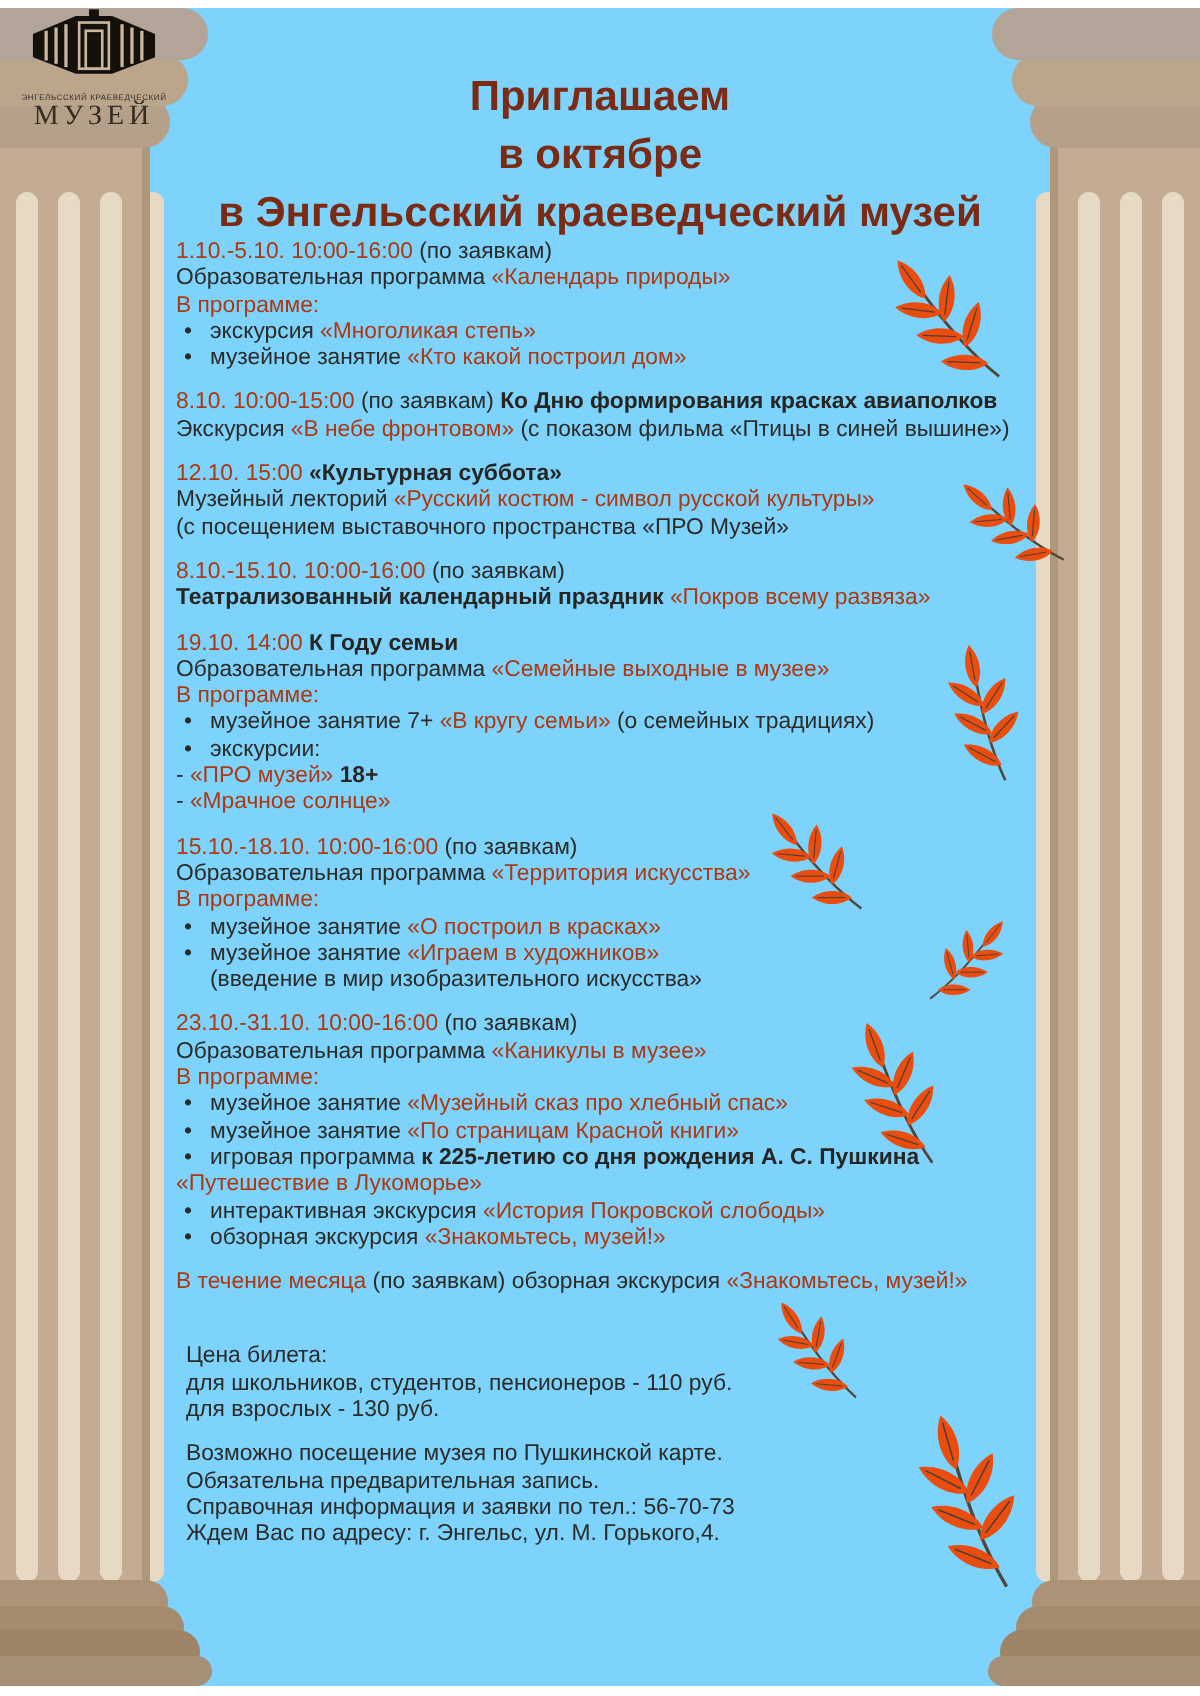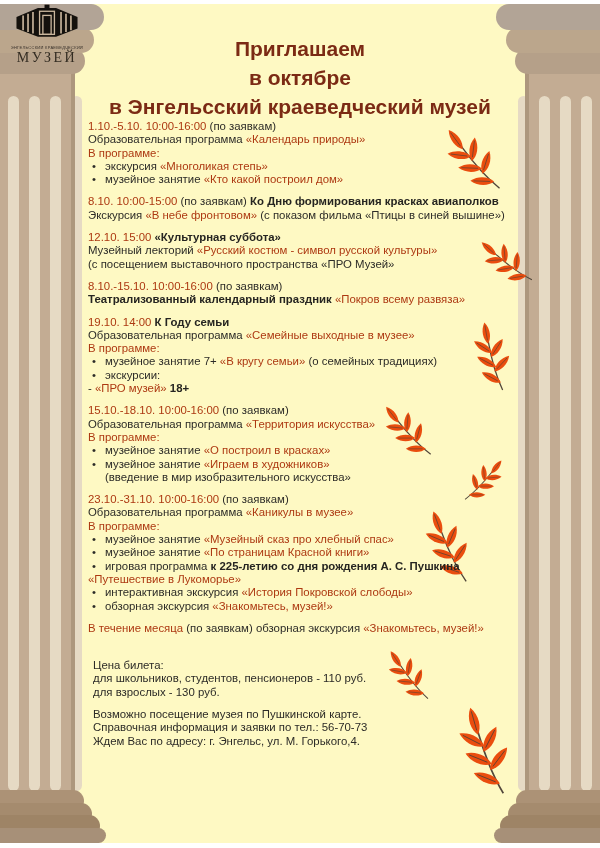--- a/index.html
+++ b/index.html
@@ -1,18 +1,18 @@
 <!DOCTYPE html>
 <html lang="ru"><head>
 <meta charset="utf-8">
 <style>
   html,body{margin:0;padding:0;background:#ffffff;}
   .poster{position:relative;width:600px;height:848px;background:#ffffff;overflow:hidden;
           font-family:"Liberation Sans","DejaVu Sans",sans-serif;}
-  .canvas{position:absolute;left:0;top:4px;width:600px;height:839px;background:#fef9c3;}
+  .canvas{position:absolute;left:0;top:4px;width:600px;height:839px;background:#7dd3fc;}
 
   
   .column{position:absolute;top:0;bottom:0;width:110px;}
   .column.left{left:0;}
   .column.right{right:0;}
   .shaft{position:absolute;top:0;bottom:0;width:75px;background:#c3ac93;}
   .column.left .shaft{left:0;}
   .column.right .shaft{right:0;}
   .flute{position:absolute;top:92px;bottom:52px;width:11px;background:#e6dac4;border-radius:6px;}
   .shaft-edge{position:absolute;top:0;bottom:0;width:4px;background:#ad977d;}
@@ -161,20 +161,21 @@
             <div class="line"><span class="rb">8.10.-15.10.  10:00-16:00 </span><span class="n">(по заявкам)</span></div>
             <div class="line"><span class="b">Театрализованный календарный праздник </span><span class="rb">«Покров всему развяза»</span></div>
           </div>
           <div class="event-block">
             <div class="line"><span class="rb">19.10. 14:00 </span><span class="b">К Году семьи</span></div>
             <div class="line"><span class="n">Образовательная программа </span><span class="rb">«Семейные выходные в музее»</span></div>
             <div class="line"><span class="rb">В программе:</span></div>
             <div class="line bulleted"><span class="bullet">•</span><span class="n">музейное занятие 7+ </span><span class="rb">«В кругу семьи»</span><span class="n"> (о семейных традициях)</span></div>
             <div class="line bulleted"><span class="bullet">•</span><span class="n">экскурсии:</span></div>
             <div class="line"><span class="n">- </span><span class="rb">«ПРО музей»</span><span class="b"> 18+</span></div>
+            <div class="line"><span class="n">- </span><span class="rb">«Мрачное солнце»</span></div>
           </div>
           <div class="event-block">
             <div class="line"><span class="rb">15.10.-18.10.  10:00-16:00 </span><span class="n">(по заявкам)</span></div>
             <div class="line"><span class="n">Образовательная программа </span><span class="rb">«Территория искусства»</span></div>
             <div class="line"><span class="rb">В программе:</span></div>
             <div class="line bulleted"><span class="bullet">•</span><span class="n">музейное занятие </span><span class="rb">«О построил в красках»</span></div>
             <div class="line bulleted"><span class="bullet">•</span><span class="n">музейное занятие </span><span class="rb">«Играем в художников»</span></div>
             <div class="line indented"><span class="n">(введение в мир изобразительного искусства»</span></div>
           </div>
           <div class="event-block">
@@ -194,20 +195,21 @@
         </div>
 
       <div class="event-block price-block">
         <div class="line">Цена билета:</div>
         <div class="line">для школьников, студентов, пенсионеров - 110 руб.</div>
         <div class="line">для взрослых - 130 руб.</div>
       </div>
 
       <div class="event-block contact-block">
         <div class="line">Возможно посещение музея по Пушкинской карте.</div>
+        <div class="line">Обязательна предварительная запись.</div>
         <div class="line">Справочная информация и заявки по тел.:  56-70-73</div>
         <div class="line">Ждем Вас по адресу: г. Энгельс, ул. М. Горького,4.</div>
       </div>
     </div>
 
     <svg class="leaf" style="left:438px;top:126px;transform:rotate(-8deg)" width="64" height="64" viewBox="0 0 100 100">
         <use href="#leaf-branch"></use>
       </svg>
     <svg class="leaf" style="left:478px;top:234px;transform:rotate(-20deg)" width="52" height="52" viewBox="0 0 100 100">
         <use href="#leaf-branch"></use>

